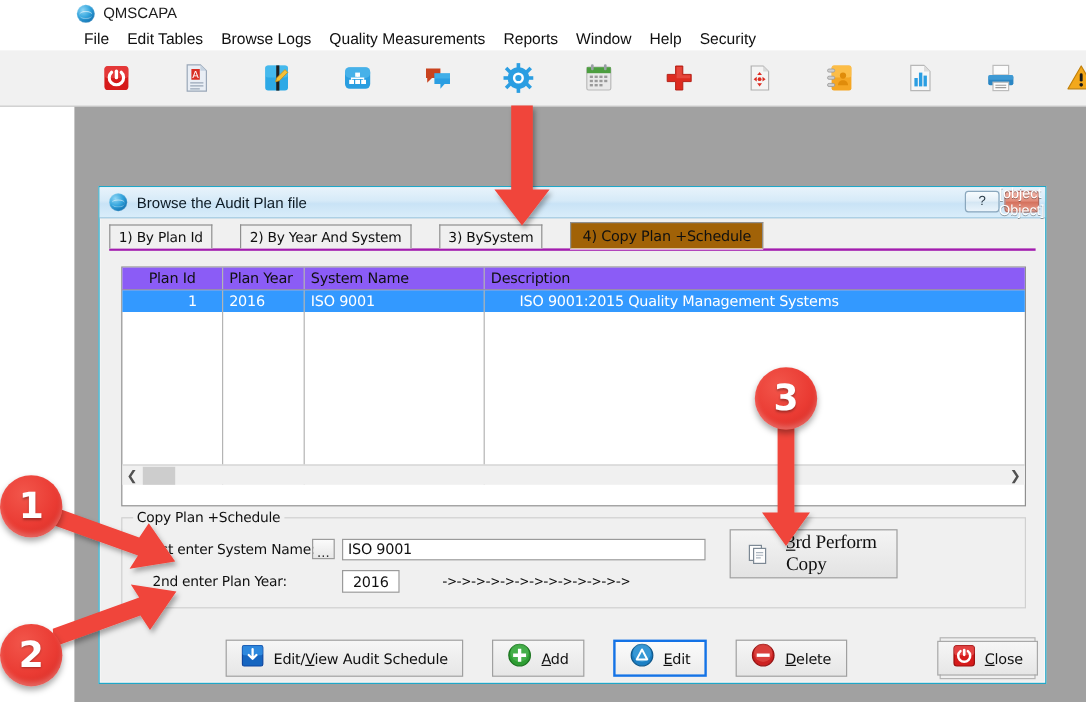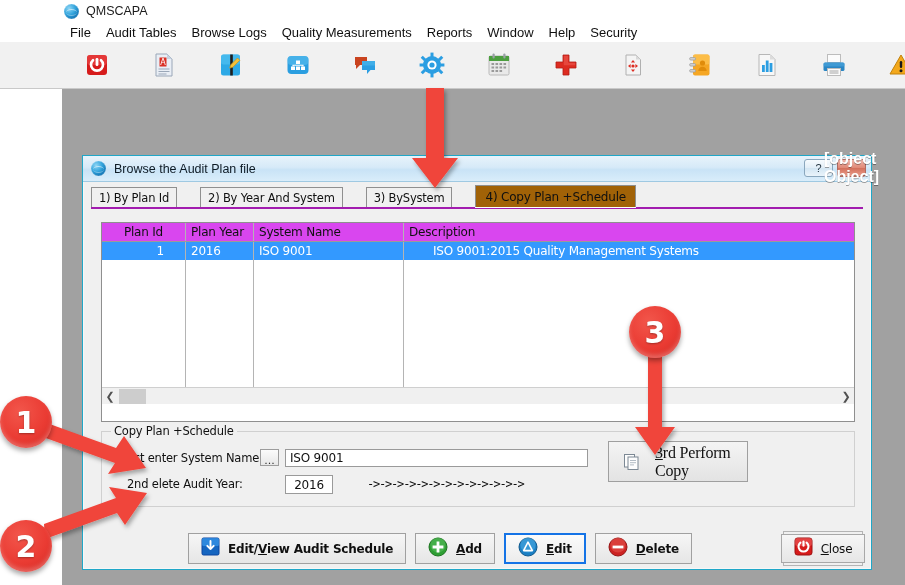--- a/index.html
+++ b/index.html
@@ -91,21 +91,21 @@
   .win-btn {
     width: 29px; height: 18px; border-radius: 3px;
     border: 1px solid #8aa7bd;
     background: linear-gradient(to bottom,#f6fbfe 0%,#e2eef7 48%,#d3e6f3 52%,#eaf4fb 100%);
     display: flex; align-items: center; justify-content: center;
     font-size: 11px; color: #2a3b47; cursor: default;
   }
   .win-btn.close {
     border-color: #b06a60;
     background: linear-gradient(to bottom,#f0b2a6 0%,#e08a78 48%,#d4705c 52%,#e79d8c 100%);
-    color: #ffffff; font-weight: bold; font-size: 16px;
+    color: #ffffff; font-weight: normal; font-size: 12px;
   }
   .win-btn.close span { text-shadow: 0 1px 0 rgba(0,0,0,.35); }
 
   
   .tabstrip {
     position: absolute; left: 8px; top: 31px; width: 772px; height: 22px;
     display: flex; align-items: flex-end;
     border-bottom: 2px solid #a21caf;
     gap: 24px;
   }
@@ -129,21 +129,21 @@
 
   
   .grid-wrap {
     position: absolute; left: 18px; top: 66px; width: 754px; height: 200px;
     background: #ffffff;
     border: 1px solid #8f8f8f;
   }
   .grid-head {
     display: flex; height: 19px;
     border-bottom: 1px solid #9a9a9a;
-    background: #d946ef;
+    background: #8b5cf6;
   }
   .gh {
     font-family: "DejaVu Sans", sans-serif;
     font-size: 12px; color: #101010;
     padding-left: 5px; display: flex; align-items: center;
     border-right: 1px solid #b4b4b4;
     letter-spacing: -0.2px;
     overflow: hidden; white-space: nowrap;
   }
   .gh.c0 { width: 84px; justify-content: flex-end; padding-right: 22px; }
@@ -233,21 +233,21 @@
     border: 1px solid #9f9f9f;
     background: linear-gradient(to bottom,#f4f4f4,#e3e3e3);
     display: flex; align-items: center; cursor: default;
   }
   .perform-btn .lbl {
     font-family: Liberation Serif, serif;
     font-size: 16px; color: #101010; letter-spacing: -0.2px;
   }
 
   
-  .btnrow { position: absolute; left: 105px; top: 377px; display: flex; gap: 9px; font-weight: bold; }
+  .btnrow { position: absolute; left: 105px; top: 377px; display: flex; gap: 24px; }
   .btn {
     height: 31px; border: 1px solid #a0a0a0;
     background: linear-gradient(to bottom,#f6f6f6,#e6e6e6);
     display: flex; align-items: center; gap: 8px;
     padding: 0 12px; cursor: default;
   }
   .btn .lbl {
     font-family: "DejaVu Sans", sans-serif;
     font-size: 12px; color: #101010; letter-spacing: -0.2px; white-space: nowrap;
   }
@@ -280,21 +280,21 @@
 
 <div id="root">
 
   <div class="app-titlebar">
     <span class="globe-icon"></span>
     <span class="app-title-text">QMSCAPA</span>
   </div>
 
   <div class="menubar">
     <span class="menu-item">File</span>
-    <span class="menu-item">Audit Tables</span>
+    <span class="menu-item">Edit Tables</span>
     <span class="menu-item">Browse Logs</span>
     <span class="menu-item">Quality Measurements</span>
     <span class="menu-item">Reports</span>
     <span class="menu-item">Window</span>
     <span class="menu-item">Help</span>
     <span class="menu-item">Security</span>
   </div>
 
   <div class="toolbar">
 
@@ -544,21 +544,21 @@
 
       <div class="fld-label" style="left:25px; top:19px;">
         <span>1</span><u>s</u><span>t enter System Name:</span>
       </div>
       <div class="ellipsis-btn" style="left:158px; top:17px;">
         <span>...</span>
       </div>
       <div class="txtbox" style="left:183px; top:17px; width:303px; height:18px;">ISO 9001</div>
 
       <div class="fld-label" style="left:25px; top:45px;">
-        <span>2nd elete Audit Year:</span>
+        <span>2nd enter Plan Year:</span>
       </div>
       <div class="txtbox" style="left:183px; top:43px; width:48px; height:19px; justify-content:center; padding-left:0;">2016</div>
 
       <div class="arrows-run" style="left:265px; top:45px;">-&gt;-&gt;-&gt;-&gt;-&gt;-&gt;-&gt;-&gt;-&gt;-&gt;-&gt;-&gt;-&gt;</div>
 
       <div class="perform-btn">
         <span style="margin-left:14px; display:flex; align-items:center;">
           <svg width="18" height="18" viewBox="0 0 18 18">
             <rect x="1.5" y="1.5" width="10" height="12.5" fill="#fdfdfd" stroke="#7c8894"></rect>
             <rect x="5" y="4" width="10" height="12.5" fill="#fdfdfd" stroke="#7c8894"></rect>

